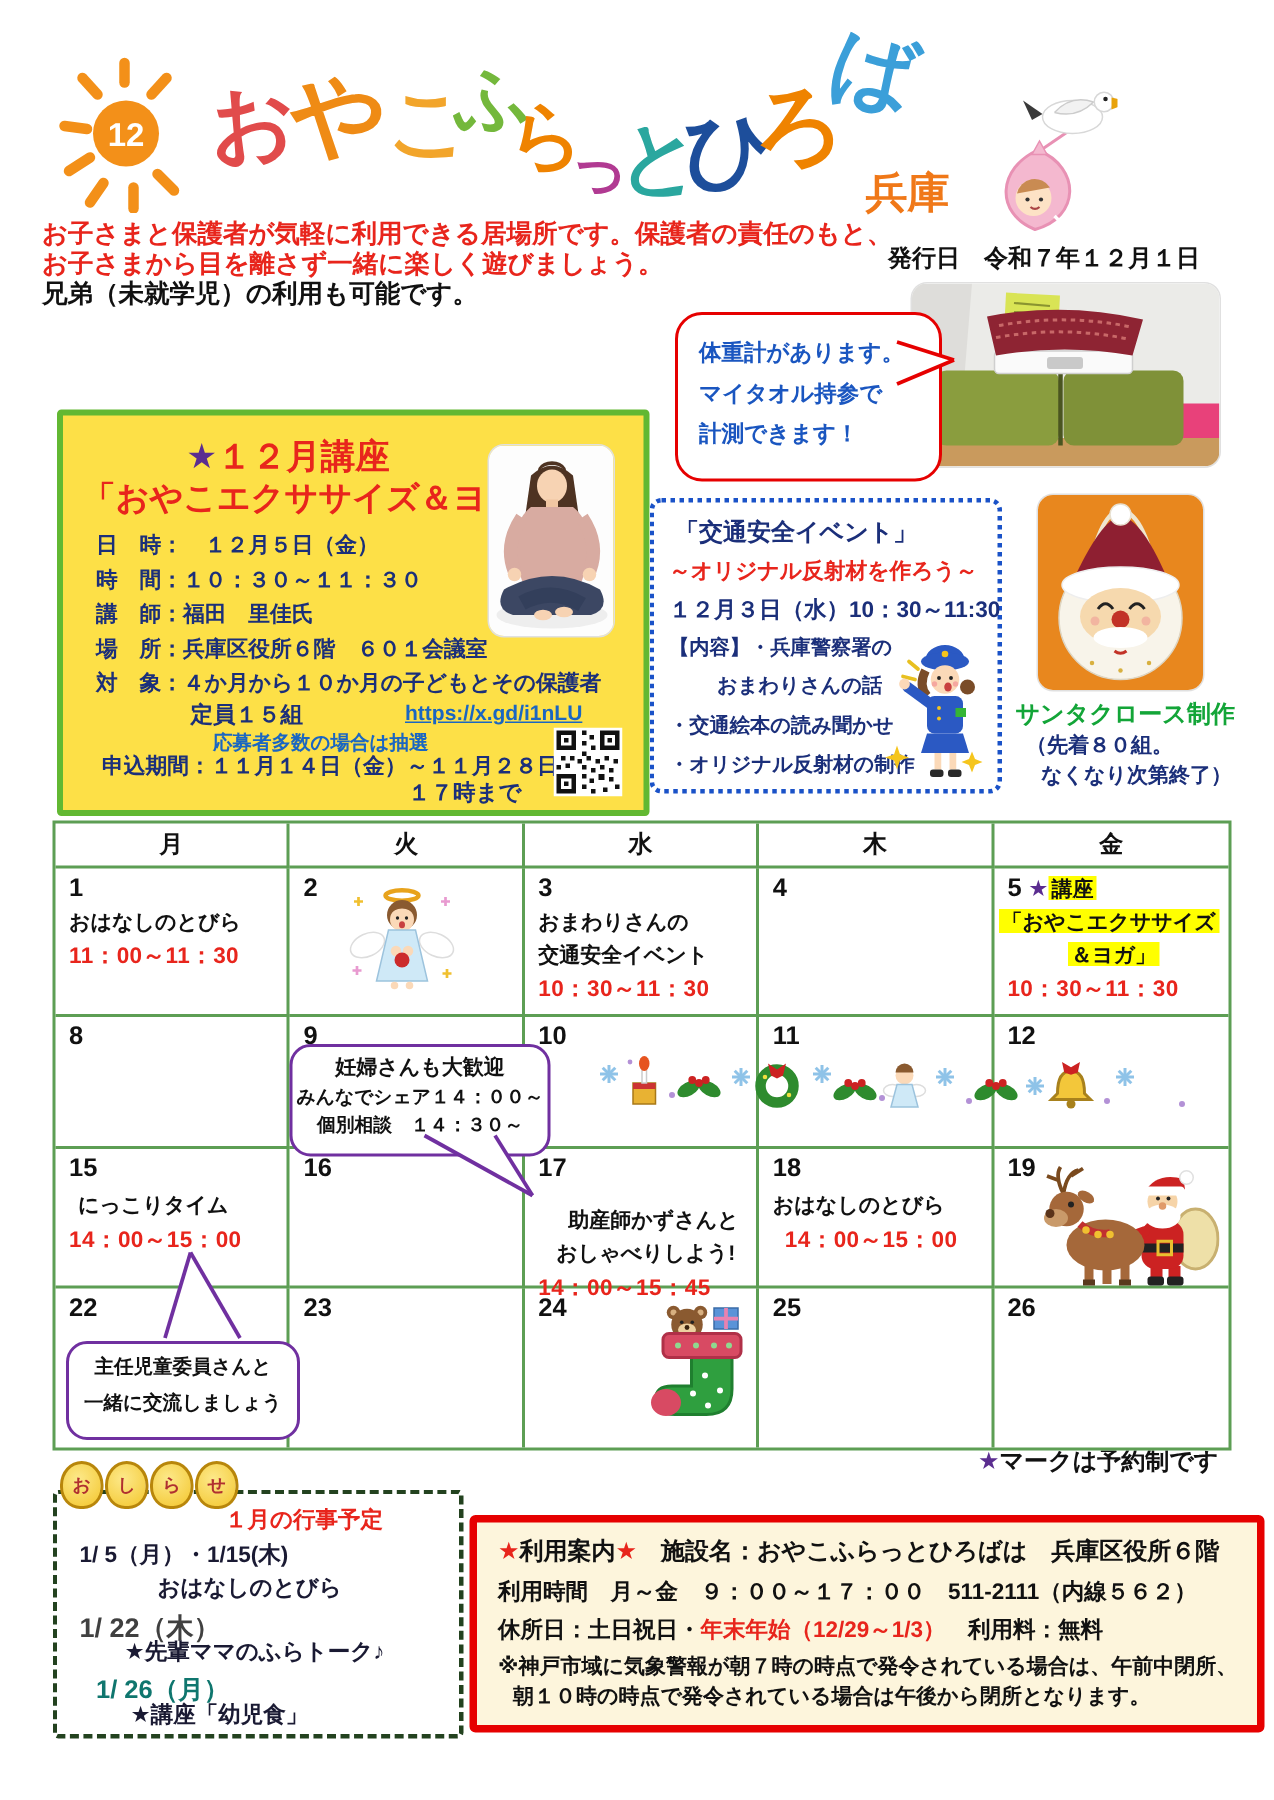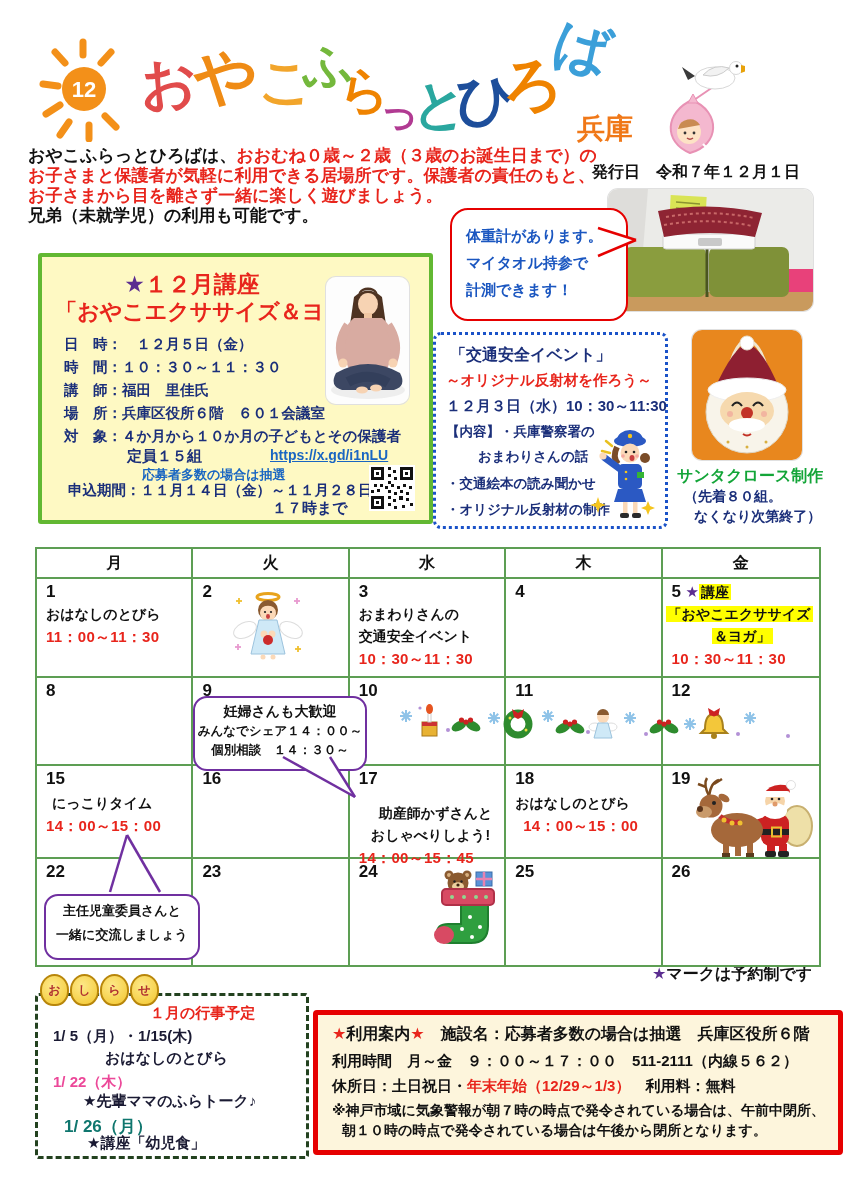--- a/index.html
+++ b/index.html
@@ -7,21 +7,21 @@
         font-family:"Liberation Sans","DejaVu Sans",sans-serif;font-weight:bold;color:#111}
   .abs{position:absolute;white-space:nowrap}
   .red{color:#e8251c}.navy{color:#1b2f7a}.blue{color:#1a66c2}.purple{color:#5b2d90}
   .grn{color:#13a538}.org{color:#f07818}.blk{color:#111}
   .hl{background:#ffff00;padding:0 2px}
   .tl{position:absolute;font-family:"DejaVu Sans",sans-serif;font-weight:bold;line-height:1}
   .photo{position:absolute;border-radius:10px;overflow:hidden;box-shadow:0 0 0 1px #e0e0e0}
   .rbubble{position:absolute;left:450px;top:208px;width:150px;height:97px;background:#fff;
            border:2.5px solid #e60000;border-radius:18px;z-index:4;padding:12px 10px 0 14px}
   .rbubble div{font-size:15px;color:#1a56c0;line-height:27px;white-space:nowrap}
-  .course-box{position:absolute;left:38px;top:253px;width:387px;height:263px;background:#fef9c3;
+  .course-box{position:absolute;left:38px;top:273px;width:387px;height:263px;background:#fde047;
               border:4px solid #62b832;border-radius:3px;z-index:3}
   .traffic-box{position:absolute;left:433px;top:332px;width:229px;height:191px;background:#fff;
                border:3px dotted #1a52c8;border-radius:8px;z-index:3}
   .calendar{position:absolute;left:35px;top:547px;width:782px;background:#fff;z-index:1;
             display:grid;grid-template-columns:repeat(5,1fr);grid-template-rows:30px 99px 88px 93px 106px;
             border:2.5px solid #5d9e54}
   .chead{display:flex;align-items:center;justify-content:center;font-size:16px;
          border-right:2px solid #5d9e54;border-bottom:2px solid #5d9e54}
   .ccell{position:relative;padding:3px 0 0 9px;border-right:2px solid #5d9e54;border-bottom:2px solid #5d9e54}
   .lastcol{border-right:none}.lastrow{border-bottom:none}
@@ -92,21 +92,20 @@
     </g>
     <path d="M50,26 l-13,-9 l6,13 z" fill="#3a3a3a"></path>
     <ellipse cx="70" cy="28" rx="20" ry="11" fill="#ffffff" stroke="#d8d8d8"></ellipse>
     <path d="M58,25 q11,-12 26,-7 q-11,11 -26,7" fill="#f2f2f2" stroke="#cccccc"></path>
     <circle cx="91" cy="18" r="6.5" fill="#ffffff" stroke="#d8d8d8"></circle>
     <path d="M96,15 l13,3 l-13,5 z" fill="#e8a20a"></path>
     <circle cx="92" cy="16" r="1.5" fill="#222222"></circle>
   </svg>
 
   <div class="abs" style="left:28px;top:146px;font-size:17px;line-height:20px">
-    <div><span class="blk">おやこふらっとひろばは、</span><span class="red">おおむね０歳～２歳（３歳のお誕生日まで）の</span></div>
     <div class="red">お子さまと保護者が気軽に利用できる居場所です。保護者の責任のもと、</div>
     <div class="red">お子さまから目を離さず一緒に楽しく遊びましょう。</div>
     <div class="blk">兄弟（未就学児）の利用も可能です。</div>
   </div>
 
   <div class="abs" style="left:592px;top:162px;font-size:16px">発行日　令和７年１２月１日</div>
 
   <div class="photo" style="left:608px;top:189px;width:205px;height:122px">
     <svg width="205" height="122" viewBox="0 0 205 122">
       <rect width="205" height="122" fill="#ebebe8"></rect>
@@ -558,28 +557,28 @@
         <span>し</span>
       </span><span class="bell">
         <span>ら</span>
       </span><span class="bell">
         <span>せ</span>
       </span>
   </div>
   <div class="abs red" style="left:150px;top:1004px;font-size:15px">１月の行事予定</div>
   <div class="abs" style="left:53px;top:1027px;font-size:15px;color:#1a1a33">1/ 5（月）・1/15(木)</div>
   <div class="abs" style="left:105px;top:1049px;font-size:15px;color:#1a1a33">おはなしのとびら</div>
-  <div class="abs" style="left:53px;top:1073px;font-size:15px;color:#ec4899">1/ 22（木）</div>
+  <div class="abs" style="left:53px;top:1073px;font-size:18px;color:#404040">1/ 22（木）</div>
   <div class="abs" style="left:83px;top:1092px;font-size:15px;color:#1a1a33">★先輩ママのふらトーク♪</div>
   <div class="abs" style="left:64px;top:1115px;font-size:17px;color:#0f766e">1/ 26（月）</div>
   <div class="abs" style="left:87px;top:1134px;font-size:15px;color:#1a1a33">★講座「幼児食」</div>
 
   <div class="info-box">
     <div class="abs" style="left:14px;top:9px;font-size:16px">
-      <span class="red">★</span><span class="blk">利用案内</span><span class="red">★</span><span class="blk">　施設名：応募者多数の場合は抽選　兵庫区役所６階</span>
+      <span class="red">★</span><span class="blk">利用案内</span><span class="red">★</span><span class="blk">　施設名：おやこふらっとひろばは　兵庫区役所６階</span>
     </div>
     <div class="abs blk" style="left:14px;top:37px;font-size:15px">利用時間　月～金　９：００～１７：００　511-2111（内線５６２）</div>
     <div class="abs" style="left:14px;top:62px;font-size:15px">
       <span class="blk">休所日：土日祝日・</span><span class="red">年末年始（12/29～1/3）</span><span class="blk">　利用料：無料</span>
     </div>
     <div class="abs blk" style="left:14px;top:87px;font-size:14px">※神戸市域に気象警報が朝７時の時点で発令されている場合は、午前中閉所、</div>
     <div class="abs blk" style="left:24px;top:107px;font-size:14px">朝１０時の時点で発令されている場合は午後から閉所となります。</div>
   </div>
 
 </div>

